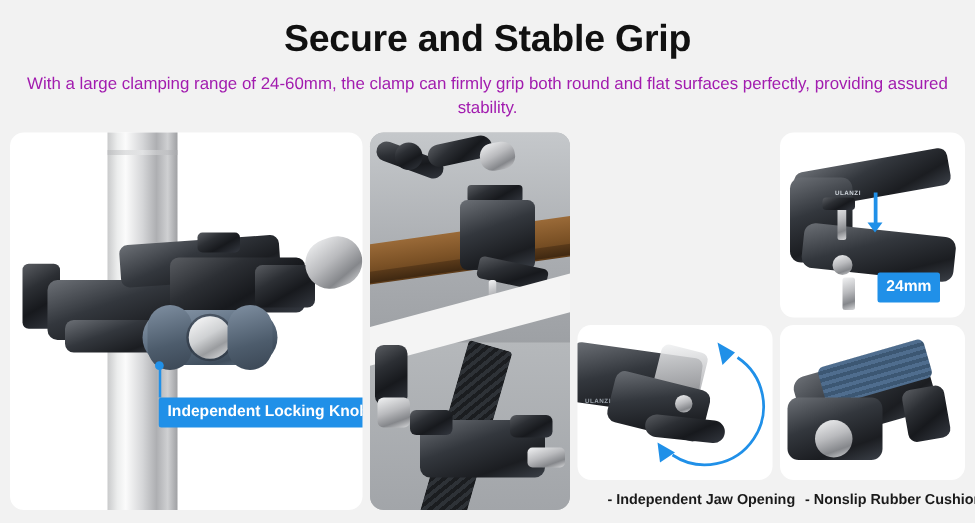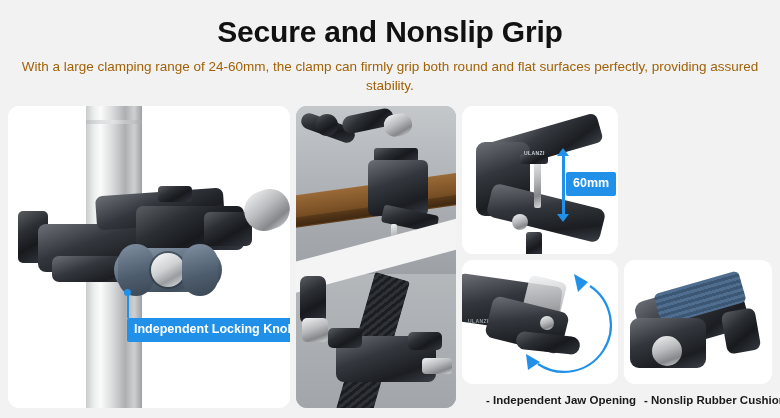--- a/index.html
+++ b/index.html
@@ -13,21 +13,21 @@
 
   
   .header{position:absolute;left:0;top:0;width:780px;height:104px;text-align:center;}
   .title{
     margin:0;padding-top:15px;
     font-size:30px;font-weight:700;color:#111;letter-spacing:-0.2px;
     font-family:"Liberation Sans", sans-serif;
   }
   .subtitle{
     margin:0;padding-top:8px;
-    font-size:13.5px;line-height:19px;color:#a16207;font-weight:400;
+    font-size:13.5px;line-height:19px;color:#a21caf;font-weight:400;
   }
 
   
   .panel{position:absolute;border-radius:11px;overflow:hidden;background:#fff;}
 
   
   #panel-pipe{left:8px;top:106px;width:282px;height:302px;}
   .pipe{
     position:absolute;left:78px;top:-6px;width:56px;height:318px;
     background:linear-gradient(90deg,#c9cacb 0%,#eceded 14%,#fbfbfb 26%,#d5d6d8 50%,#aeafb2 70%,#cfd0d2 86%,#9fa0a3 100%);
@@ -109,21 +109,21 @@
   }
 
   .brandmark{position:absolute;font-size:5px;color:#cdd3da;letter-spacing:.4px;font-weight:700;}
 </style>
 </head>
 <body>
 
 <div id="page">
 
   <div class="header">
-    <h1 class="title">Secure and  Nonslip Grip</h1>
+    <h1 class="title">Secure and  Stable Grip</h1>
     <p class="subtitle">With a large clamping range of 24-60mm, the clamp can firmly grip both round and flat surfaces perfectly, providing assured stability.</p>
   </div>
 
   <div class="panel" id="panel-pipe">
     <div class="pipe"></div>
     <div class="pipe-ring" style="top:14px;"></div>
 
     <div class="metal" style="left:10px;top:105px;width:30px;height:52px;border-radius:5px;"></div>
     <div class="metal-l" style="left:30px;top:118px;width:120px;height:48px;border-radius:8px;"></div>
     <div class="metal-l" style="left:88px;top:86px;width:128px;height:34px;border-radius:7px;transform:rotate(-4deg);"></div>
@@ -164,36 +164,35 @@
 
     <div class="cf-tube"></div>
     <div class="metal" style="left:4px;top:170px;width:26px;height:48px;border-radius:7px;"></div>
     <div class="silver" style="left:6px;top:212px;width:26px;height:24px;border-radius:5px;"></div>
     <div class="metal-l" style="left:40px;top:230px;width:100px;height:46px;border-radius:8px;"></div>
     <div class="metal" style="left:32px;top:222px;width:34px;height:20px;border-radius:5px;"></div>
     <div class="silver" style="left:126px;top:252px;width:30px;height:16px;border-radius:4px;"></div>
     <div class="metal" style="left:112px;top:226px;width:34px;height:18px;border-radius:5px;"></div>
   </div>
 
-  <div class="panel" id="panel-60">
-    <div class="metal-l" style="left:22px;top:22px;width:118px;height:30px;border-radius:7px;transform:rotate(-16deg);"></div>
-    <div class="metal-l" style="left:14px;top:36px;width:54px;height:74px;border-radius:9px;"></div>
-    <div class="metal-l" style="left:26px;top:90px;width:116px;height:34px;border-radius:8px;transform:rotate(14deg);"></div>
-    <div class="silver" style="left:72px;top:50px;width:7px;height:52px;border-radius:2px;"></div>
-    <div class="metal" style="left:58px;top:48px;width:28px;height:10px;border-radius:3px;"></div>
-    <div class="silver" style="left:50px;top:108px;width:16px;height:16px;border-radius:50%;"></div>
-    <div class="metal" style="left:64px;top:126px;width:16px;height:24px;border-radius:3px;"></div>
-    <div class="brandmark" style="left:62px;top:44px;">ULANZI</div>
-
-    <div class="arrow-up" style="left:95px;top:42px;"></div>
-    <div class="dimline" style="left:99.5px;top:48px;height:62px;"></div>
-    <div class="arrow-dn" style="left:95px;top:108px;"></div>
-    <div class="callout" style="left:104px;top:66px;">60mm</div>
-  </div>
-
+
+  <div class="panel" id="panel-24">
+    <div class="metal-l" style="left:12px;top:22px;width:124px;height:30px;border-radius:7px;transform:rotate(-10deg);"></div>
+    <div class="metal-l" style="left:8px;top:36px;width:50px;height:68px;border-radius:9px;"></div>
+    <div class="metal-l" style="left:18px;top:78px;width:122px;height:36px;border-radius:9px;transform:rotate(6deg);"></div>
+    <div class="silver" style="left:46px;top:56px;width:7px;height:30px;border-radius:2px;"></div>
+    <div class="metal" style="left:34px;top:52px;width:26px;height:10px;border-radius:3px;"></div>
+    <div class="silver" style="left:42px;top:98px;width:16px;height:16px;border-radius:50%;"></div>
+    <div class="silver" style="left:50px;top:116px;width:10px;height:26px;border-radius:2px;"></div>
+    <div class="brandmark" style="left:44px;top:46px;">ULANZI</div>
+
+    <div class="dimline" style="left:74.5px;top:48px;height:26px;"></div>
+    <div class="arrow-dn" style="left:70px;top:72px;"></div>
+    <div class="callout" style="left:78px;top:112px;">24mm</div>
+  </div>
 
   <div class="panel" id="panel-jaw">
     <div class="metal-l" style="left:-6px;top:20px;width:104px;height:48px;border-radius:6px;transform:rotate(8deg);"></div>
     <div class="silver" style="left:60px;top:18px;width:38px;height:66px;border-radius:6px;transform:rotate(14deg);opacity:.85;"></div>
     <div class="metal-l" style="left:26px;top:44px;width:78px;height:42px;border-radius:8px;transform:rotate(14deg);"></div>
     <div class="silver" style="left:78px;top:56px;width:14px;height:14px;border-radius:50%;"></div>
     <div class="metal" style="left:54px;top:74px;width:64px;height:18px;border-radius:9px;transform:rotate(6deg);"></div>
     <div class="brandmark" style="left:6px;top:58px;color:#9aa2ab;">ULANZI</div>
 
     <svg width="156" height="124" style="position:absolute;left:0;top:0;">

